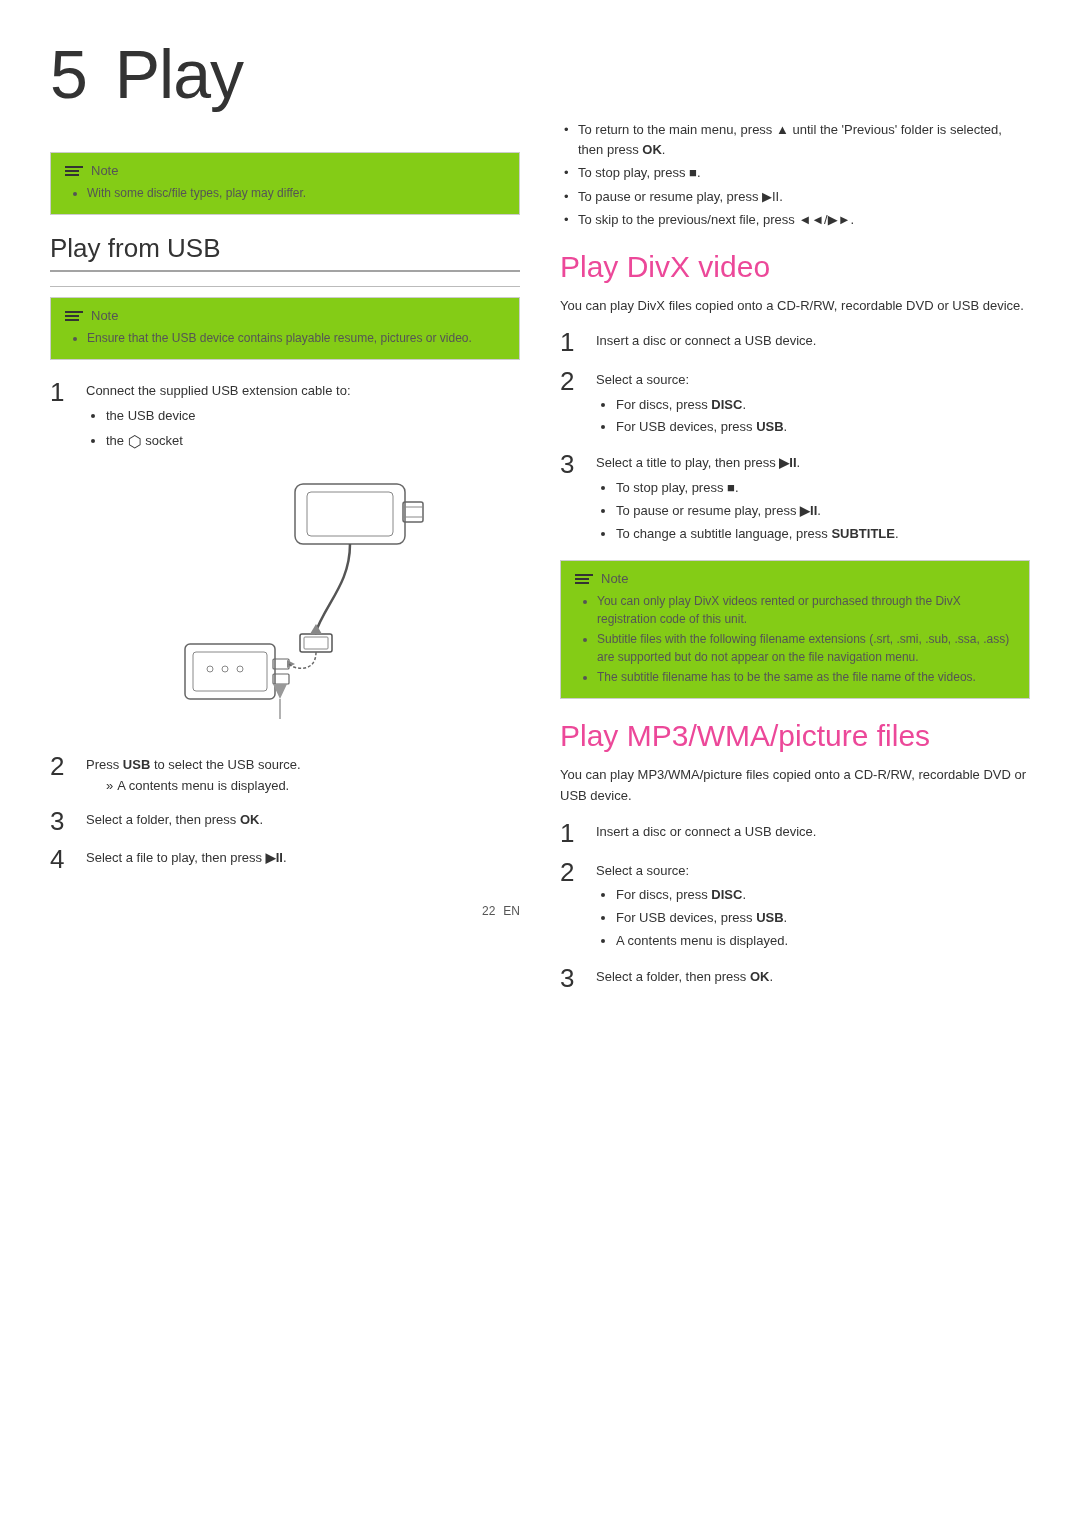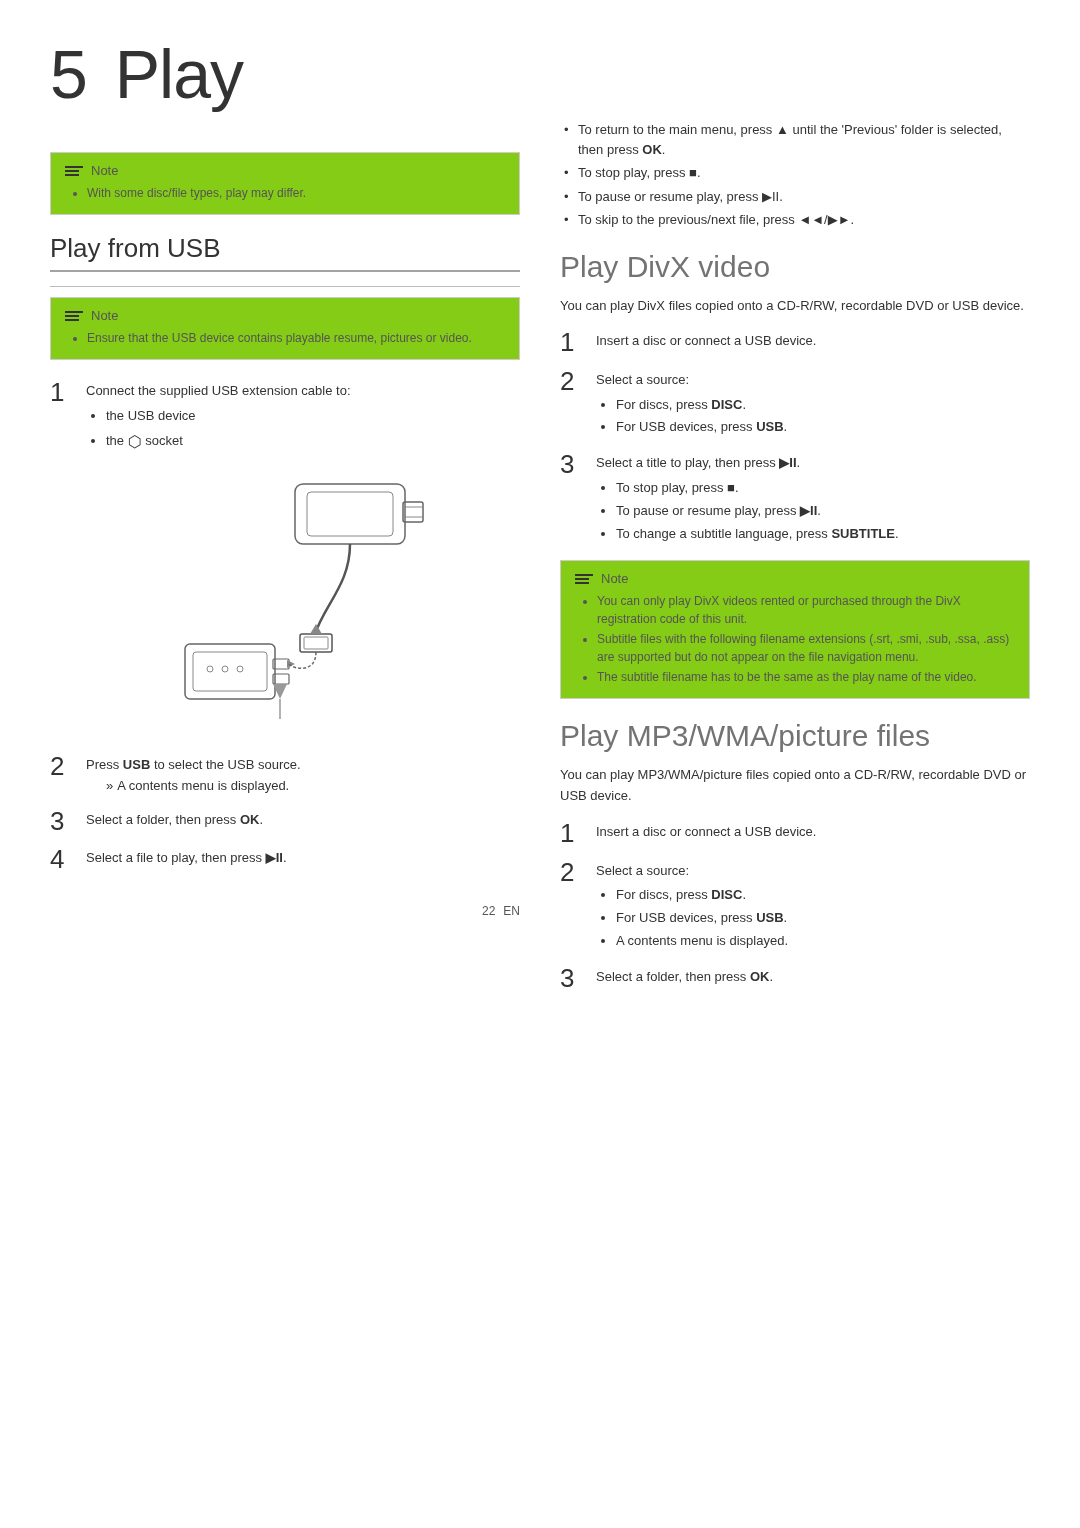--- a/index.html
+++ b/index.html
@@ -87,21 +87,21 @@
       font-weight: 400;
       color: #333;
       border-bottom: 2px solid #a3a3a3;
       padding-bottom: 6px;
       margin-bottom: 14px;
       margin-top: 10px;
     }
     .section-title-large {
       font-size: 30px;
       font-weight: 400;
-      color: #737373;
+      color: #ec4899;
       margin-bottom: 12px;
       margin-top: 20px;
     }
     .steps {
       margin-top: 10px;
     }
     .step {
       display: flex;
       flex-direction: row;
       margin-bottom: 10px;
@@ -366,21 +366,21 @@
         <div class="note-icon">
           <span></span>
             <span></span>
             <span></span>
         </div>
         <span class="note-label">Note</span>
       </div>
       <ul class="note-text">
         <li>You can only play DivX videos rented or purchased through the DivX registration code of this unit.</li>
         <li>Subtitle files with the following filename extensions (.srt, .smi, .sub, .ssa, .ass) are supported but do not appear on the file navigation menu.</li>
-        <li>The subtitle filename has to be the same as the play name of the video.</li>
+        <li>The subtitle filename has to be the same as the file name of the videos.</li>
       </ul>
     </div>
 
     <div class="section-title-large">Play MP3/WMA/picture files</div>
 
     <p class="intro-text">You can play MP3/WMA/picture files copied onto a CD-R/RW, recordable DVD or USB device.</p>
 
     <div class="steps">
 
       <div class="step">

